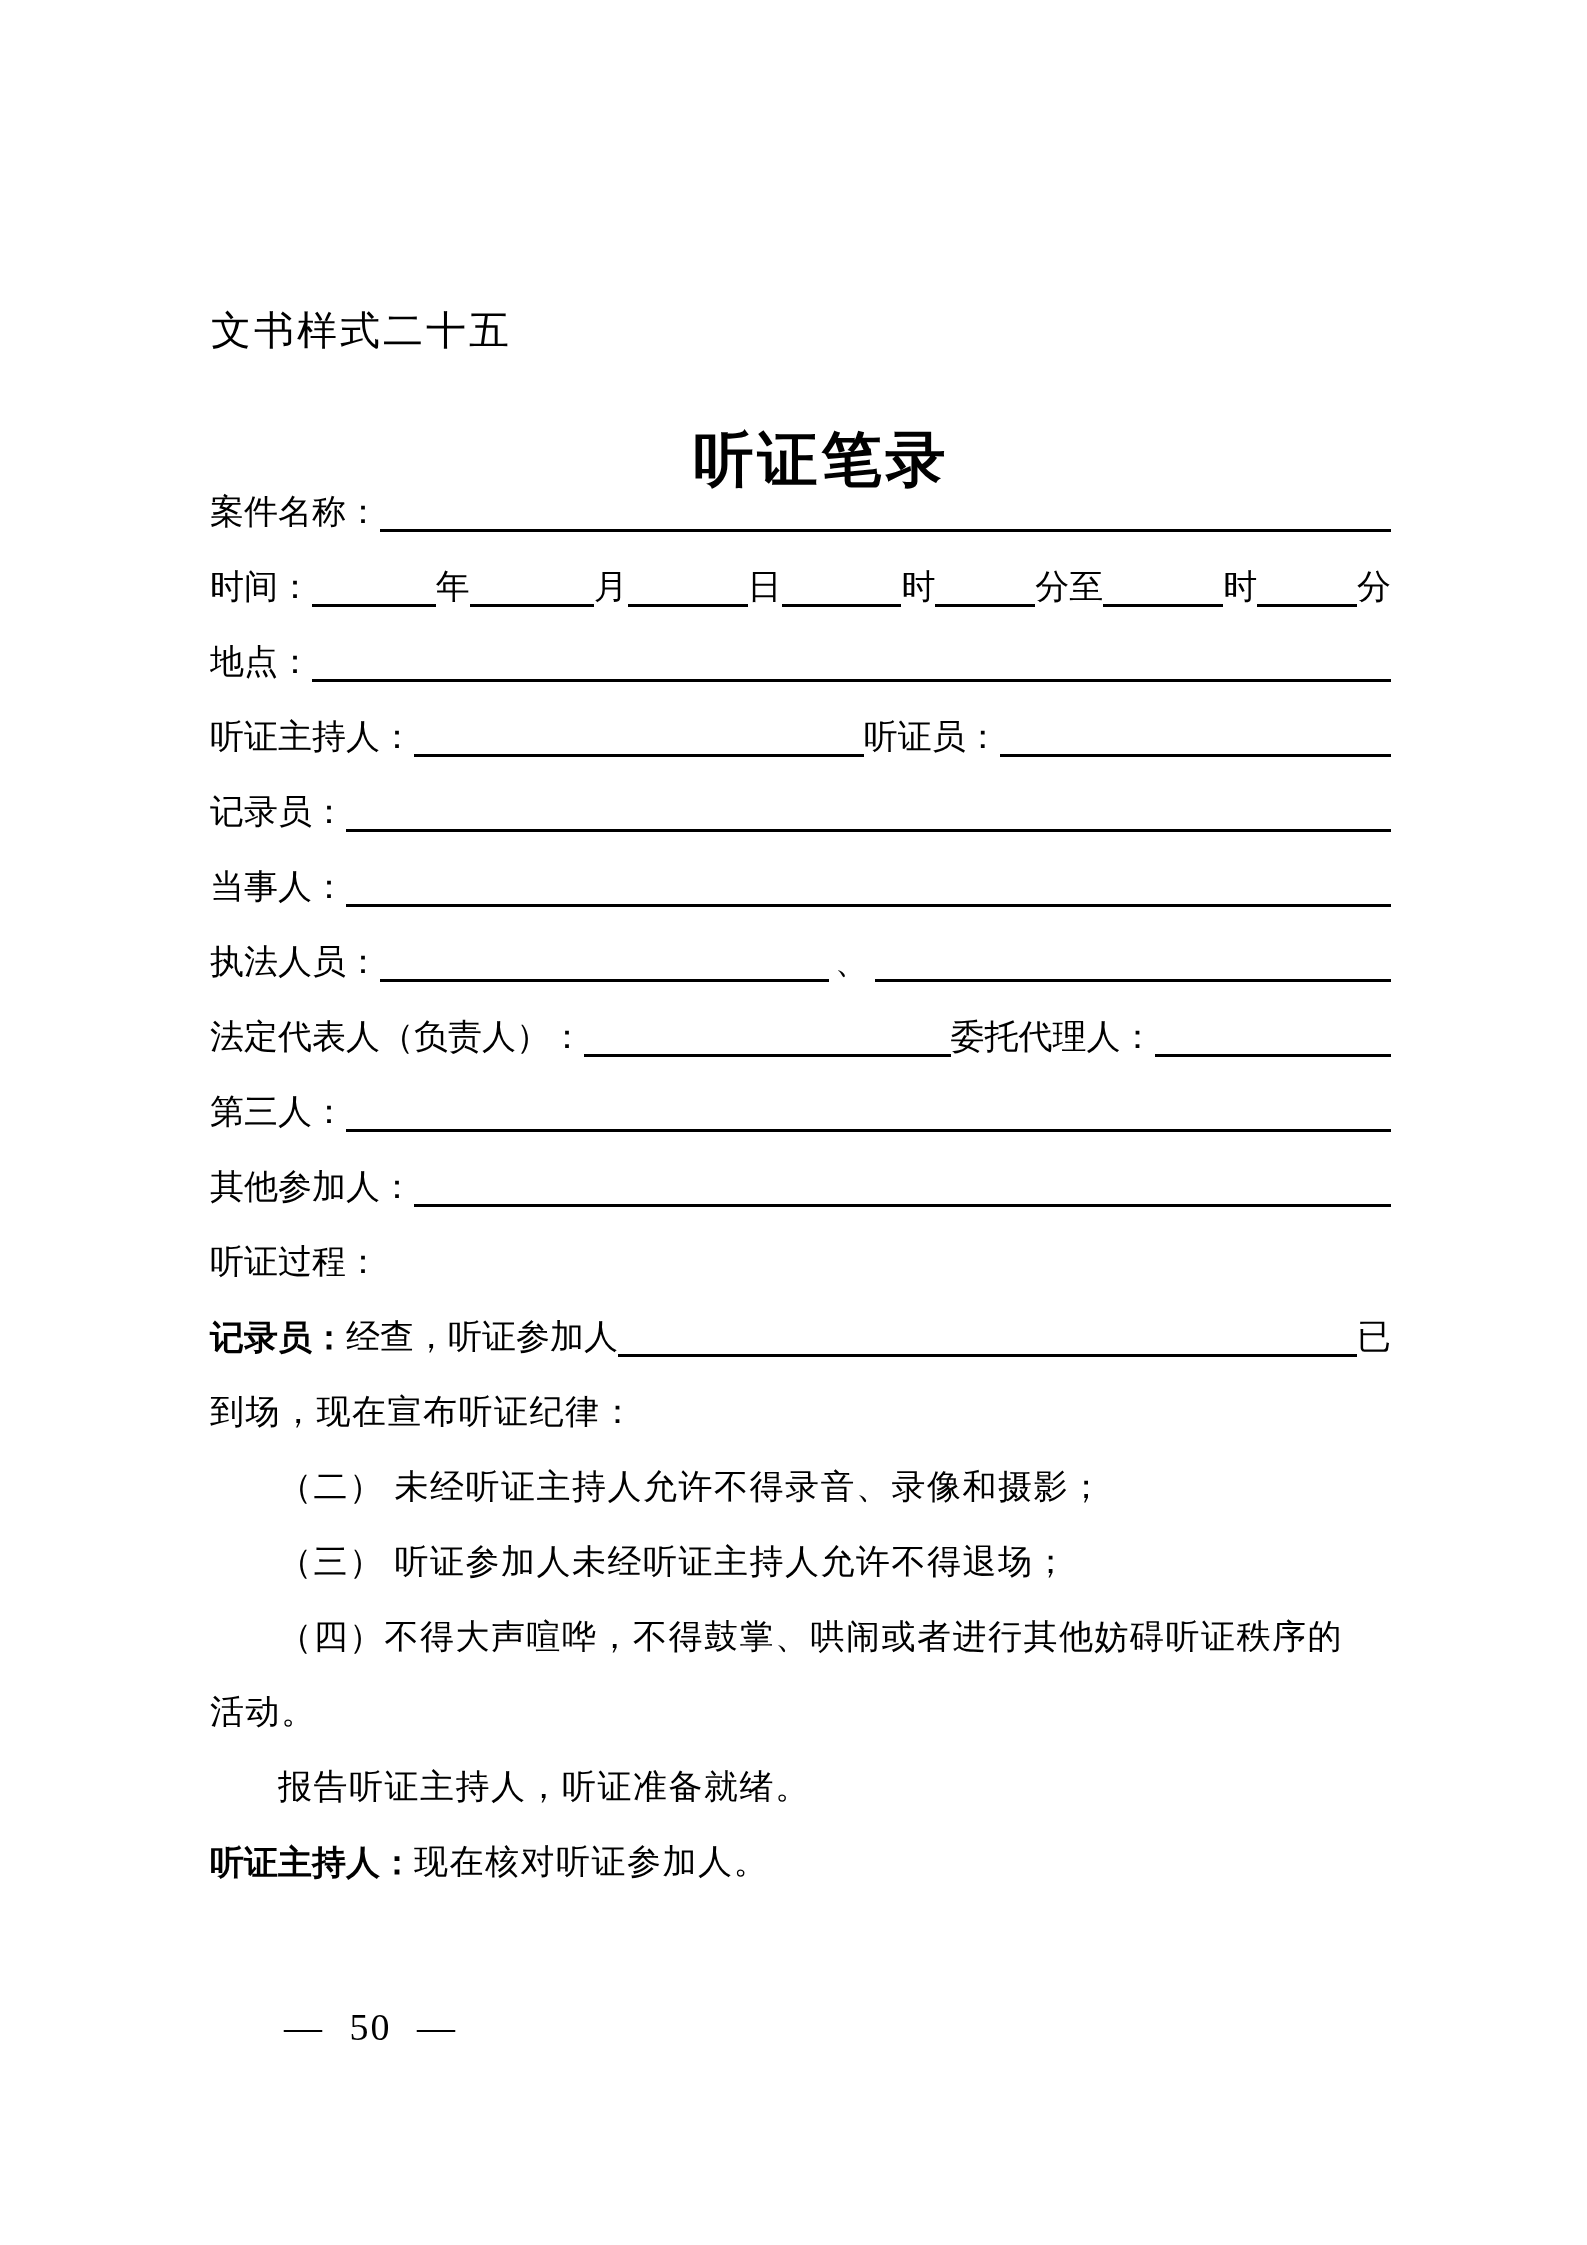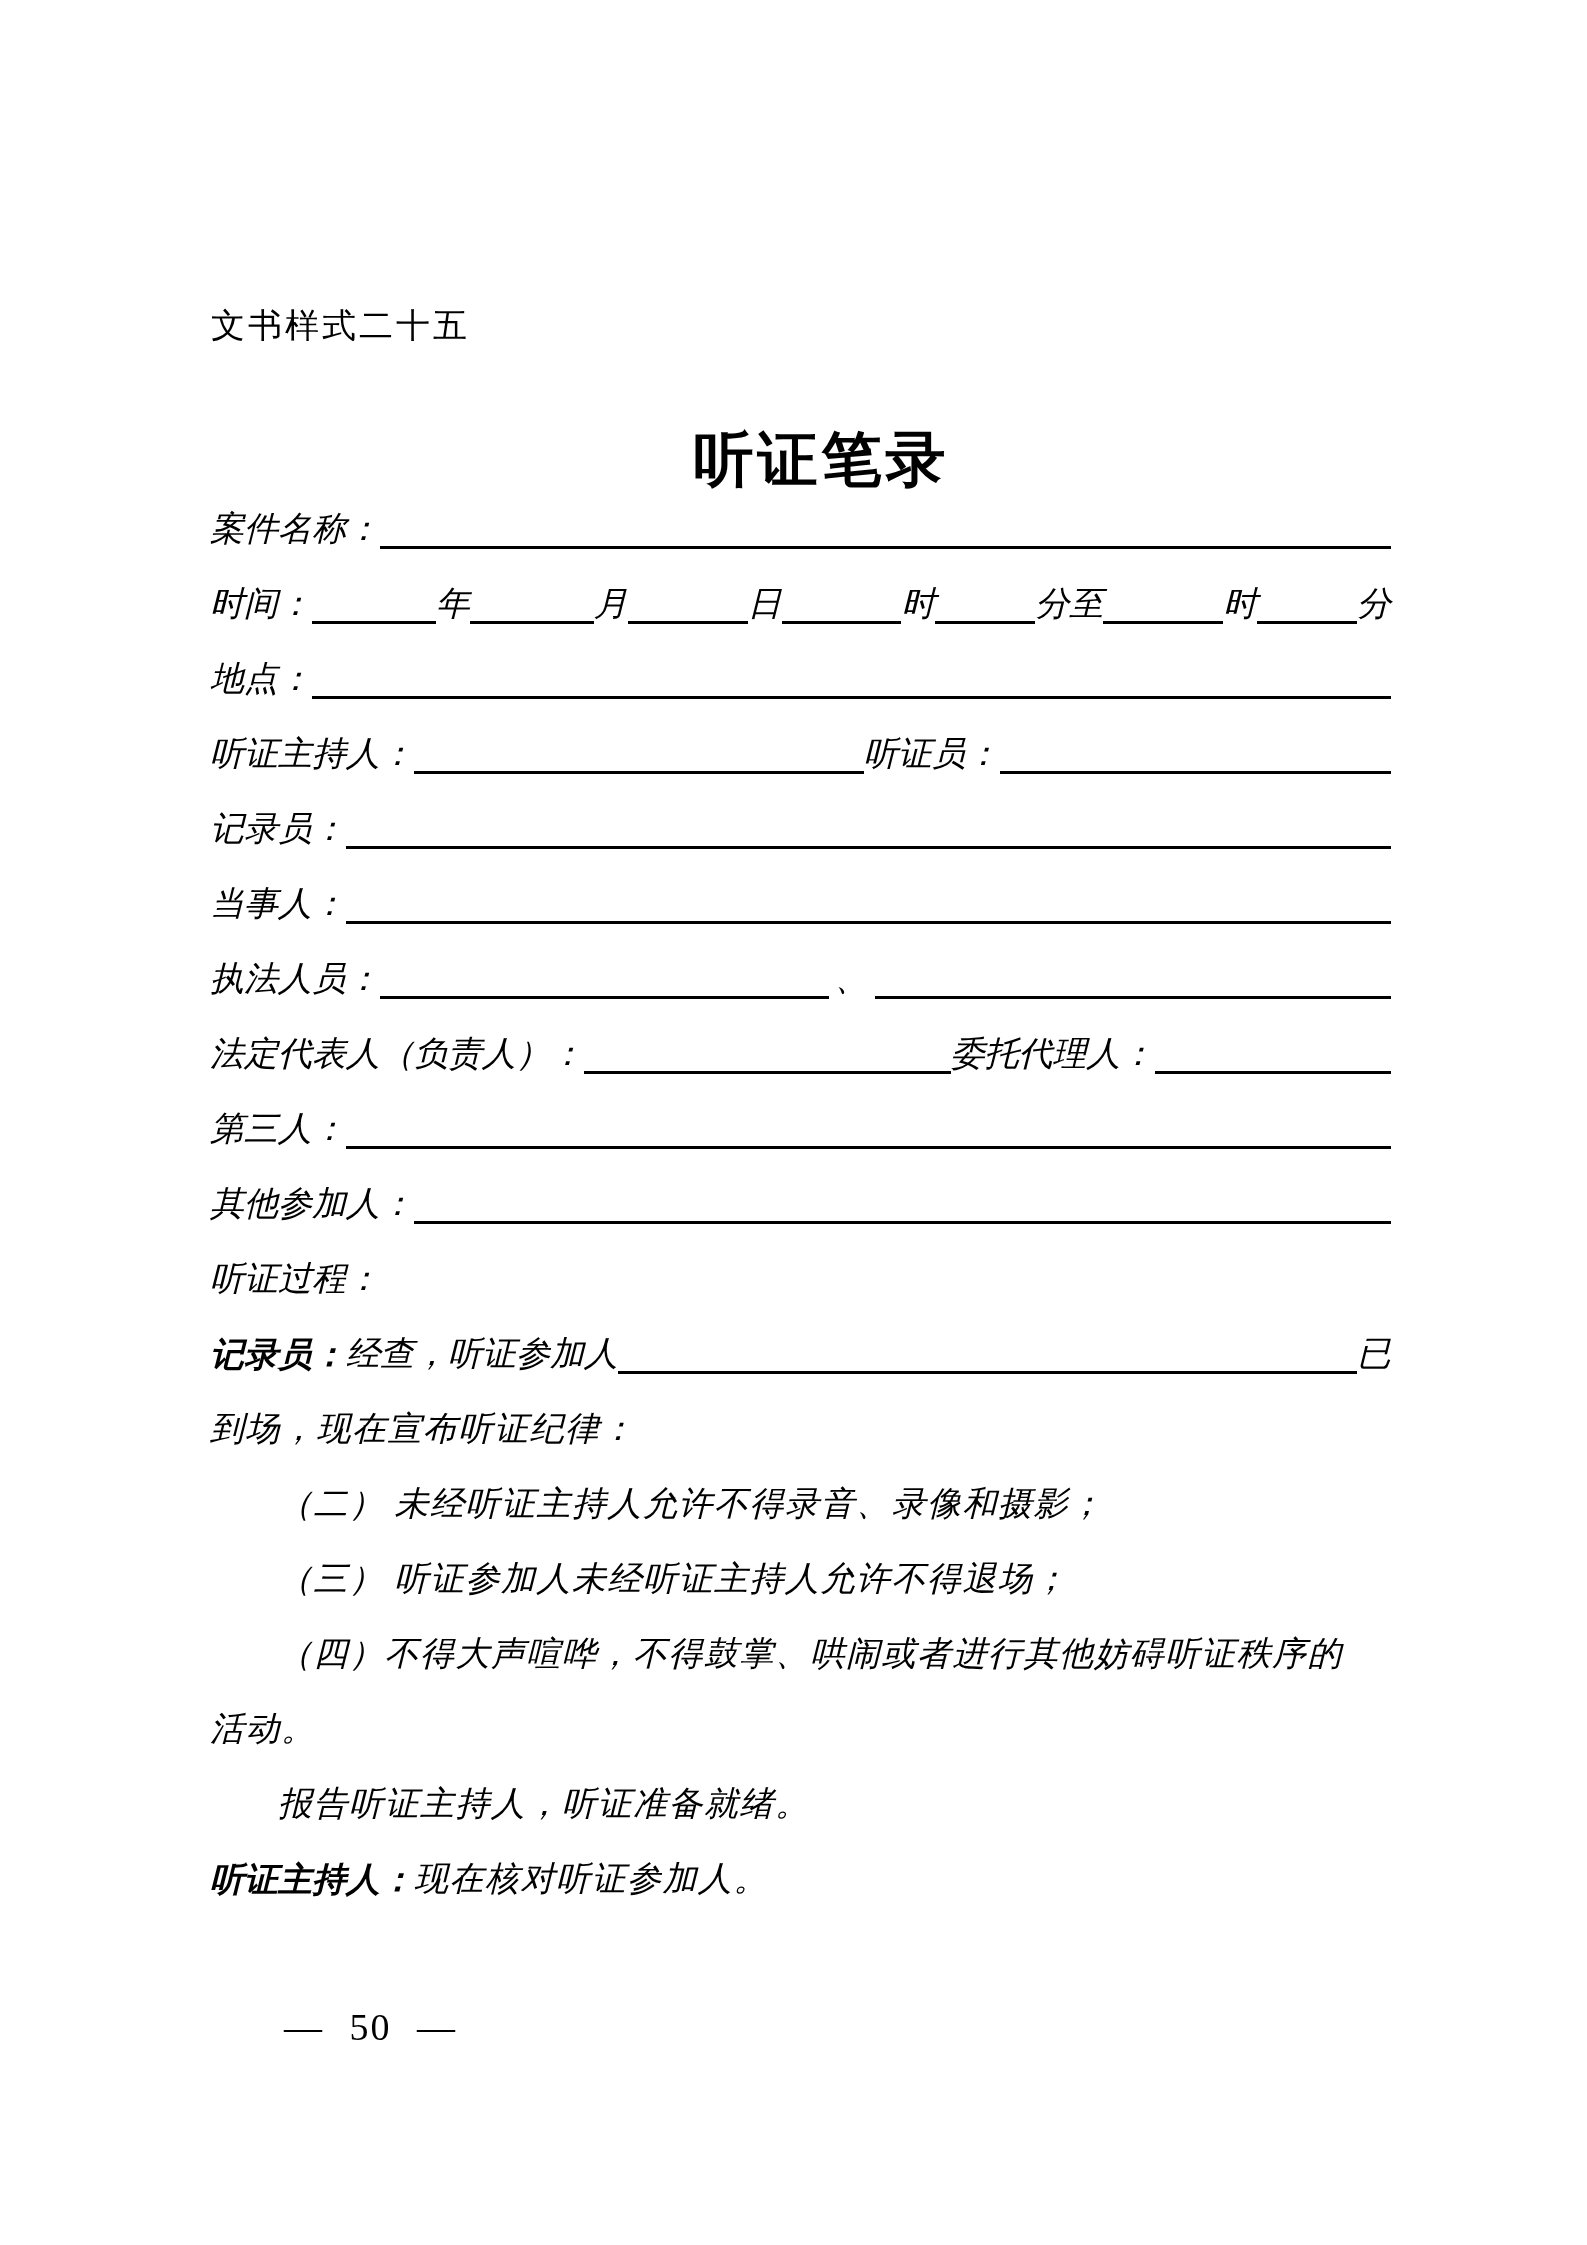--- a/index.html
+++ b/index.html
@@ -6,31 +6,31 @@
   .page{
     position:relative;
     width:1587px;height:2245px;
     background:#ffffff;color:#000;
     font-family:"Liberation Serif",serif;
     font-size:34px;
     overflow:hidden;
   }
   .doc-style{
     position:absolute;left:211px;top:303px;
-    font-size:34px;letter-spacing:3px;white-space:nowrap;
+    font-size:40px;letter-spacing:3px;white-space:nowrap;
   }
   .title{
     position:absolute;left:12px;top:404px;width:100%;
     text-align:center;
     font-family:cursive;
     font-size:60px;font-weight:700;letter-spacing:4px;
     margin:16px;
   }
   .form-area{
-    position:absolute;left:210px;top:478px;width:1181px;font-style:italic;
+    position:absolute;left:210px;top:461px;width:1181px;
   }
   .row{
     display:flex;align-items:flex-end;height:75px;
   }
   .lbl,.unit,.txt{
     white-space:nowrap;line-height:48px;flex:0 0 auto;
   }
   .u{
     flex:1 1 auto;height:48px;box-sizing:border-box;
     border-bottom:3px solid #000;margin-bottom:4px;

